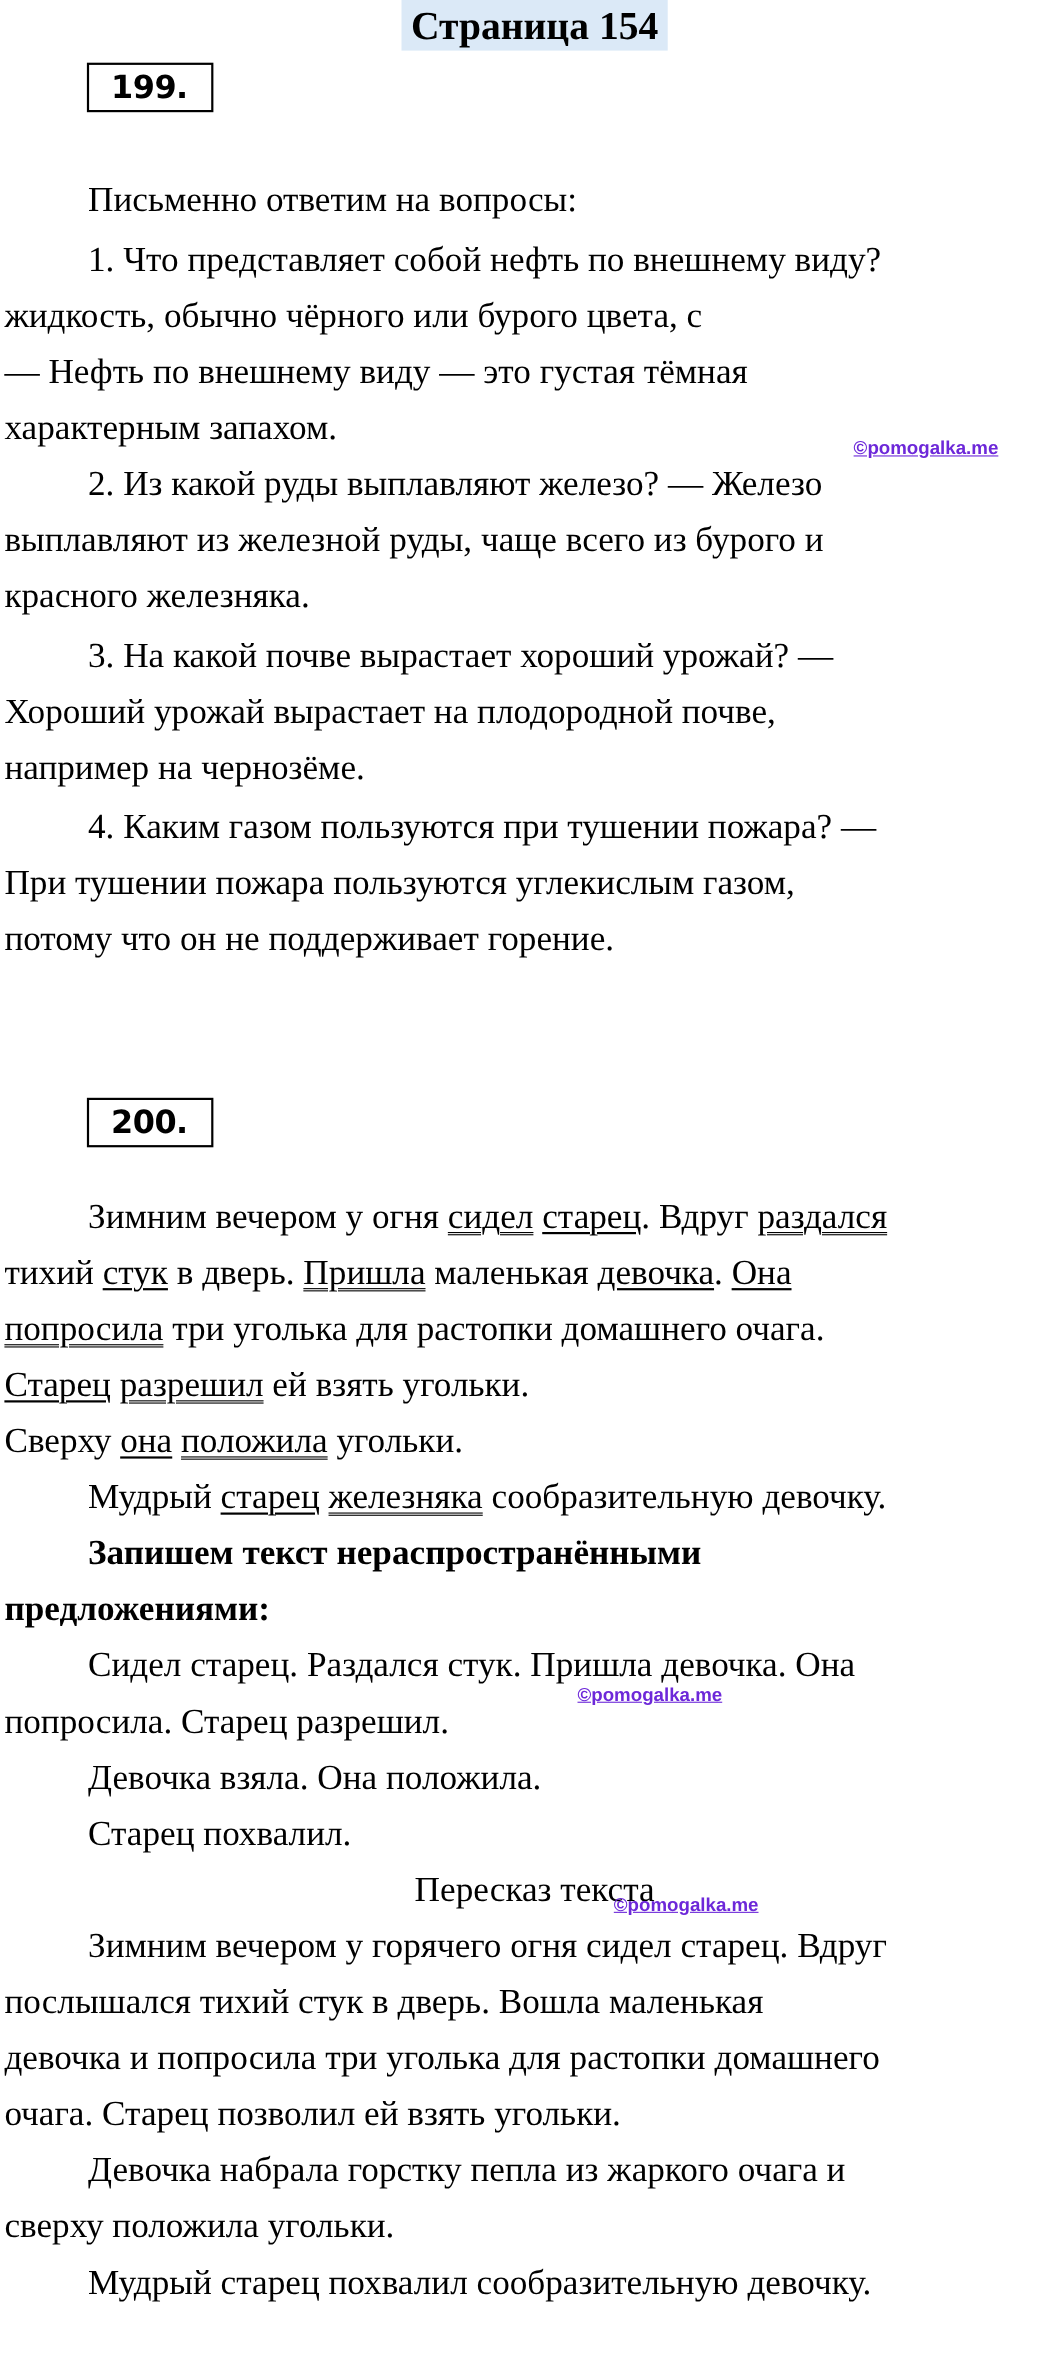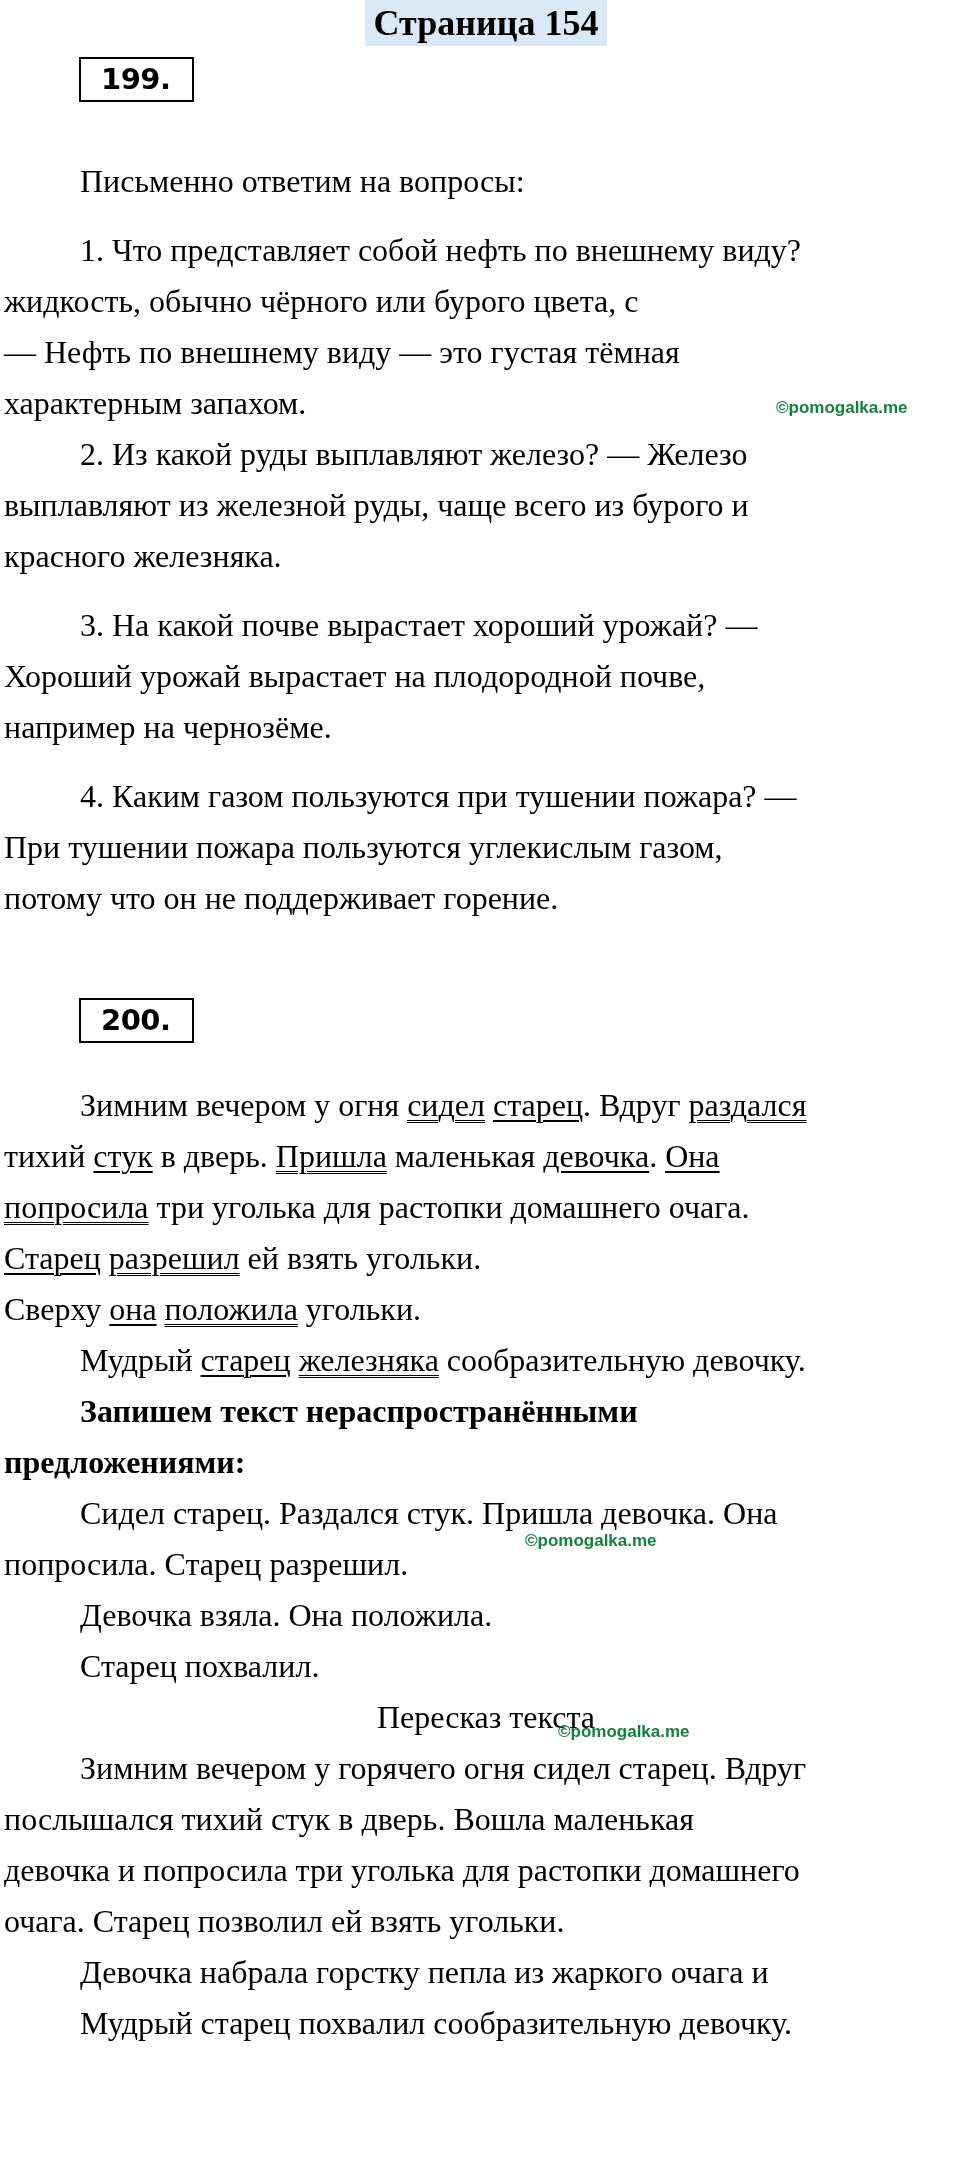--- a/index.html
+++ b/index.html
@@ -17,28 +17,28 @@
   .numbox {
     position: absolute; left: 79px; width: 91px; height: 41px;
     border: 2px solid #000;
     font-family: "DejaVu Sans", sans-serif; font-weight: bold; font-size: 29px;
     line-height: 41px; padding-left: 20px; box-sizing: content-box; white-space: nowrap;
     letter-spacing: -0.5px;
   }
   .block { position: absolute; left: 4px; width: 952px; font-size: 32px; line-height: 51px; }
   .line { display: block; height: 51px; white-space: nowrap; }
   .ind { padding-left: 76px; }
-  .gap { margin-top: 18px; }
+  .gap { margin-top: 3px; }
   .bold { font-weight: bold; }
   .center { text-align: center; }
   .u1 { text-decoration: underline; text-decoration-thickness: 2px; text-underline-offset: 4px; }
   .u2 { text-decoration: underline double; text-decoration-thickness: 1px; text-underline-offset: 4px; }
   .wm {
     position: absolute; font-family: "Liberation Sans", "DejaVu Sans", sans-serif;
-    font-weight: bold; font-size: 17px; line-height: 20px; white-space: nowrap; color: #15803d;
+    font-weight: bold; font-size: 17px; line-height: 20px; white-space: nowrap; color: #6d28d9; text-decoration: underline;
   }
 </style>
 </head>
 <body>
 
 <div class="title">Страница 154</div>
 
 <div class="numbox" style="top:57px;">199.</div>
 
 <div class="block" style="top:156px;">
@@ -74,17 +74,18 @@
   <span class="line ind">Сидел старец. Раздался стук. Пришла девочка. Она</span>
   <span class="line">попросила. Старец разрешил.</span>
   <span class="line ind">Девочка взяла. Она положила.</span>
   <span class="line ind">Старец похвалил.</span>
   <span class="line center" style="padding-left:12px;">Пересказ текста</span>
   <span class="line ind">Зимним вечером у горячего огня сидел старец. Вдруг</span>
   <span class="line">послышался тихий стук в дверь. Вошла маленькая</span>
   <span class="line">девочка и попросила три уголька для растопки домашнего</span>
   <span class="line">очага. Старец позволил ей взять угольки.</span>
   <span class="line ind">Девочка набрала горстку пепла из жаркого очага и</span>
+  <span class="line">сверху положила угольки.</span>
   <span class="line ind">Мудрый старец похвалил сообразительную девочку.</span>
 </div>
 
 <div class="wm" style="left:525px; top:1531px;">©pomogalka.me</div>
 <div class="wm" style="left:558px; top:1722px;">©pomogalka.me</div>
 
 </body></html>

